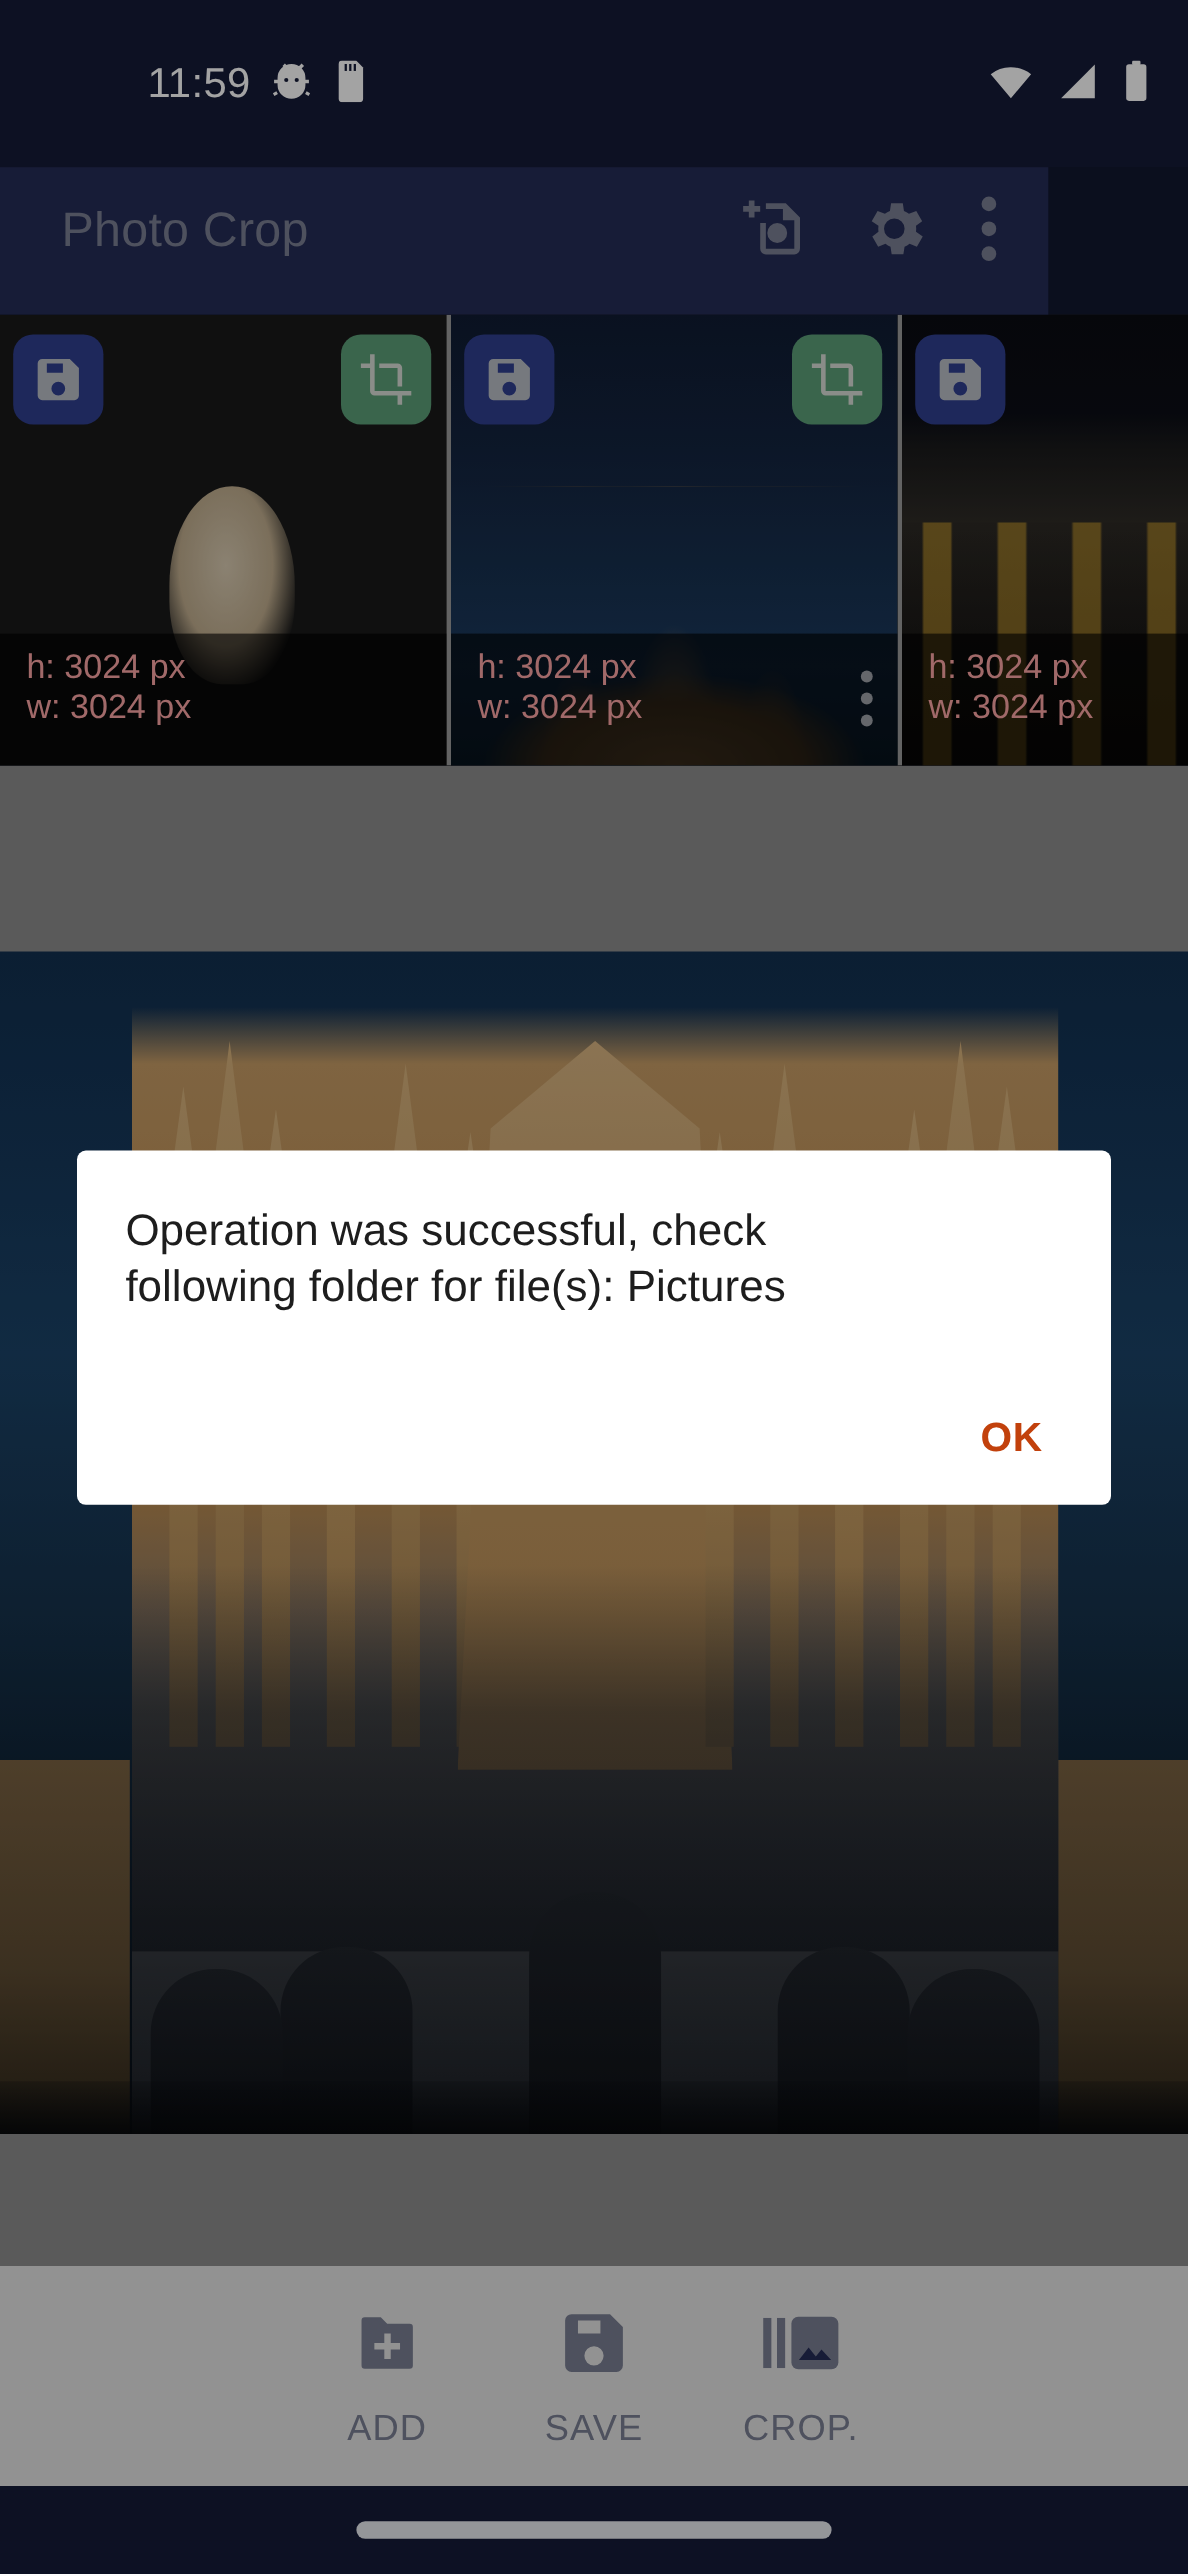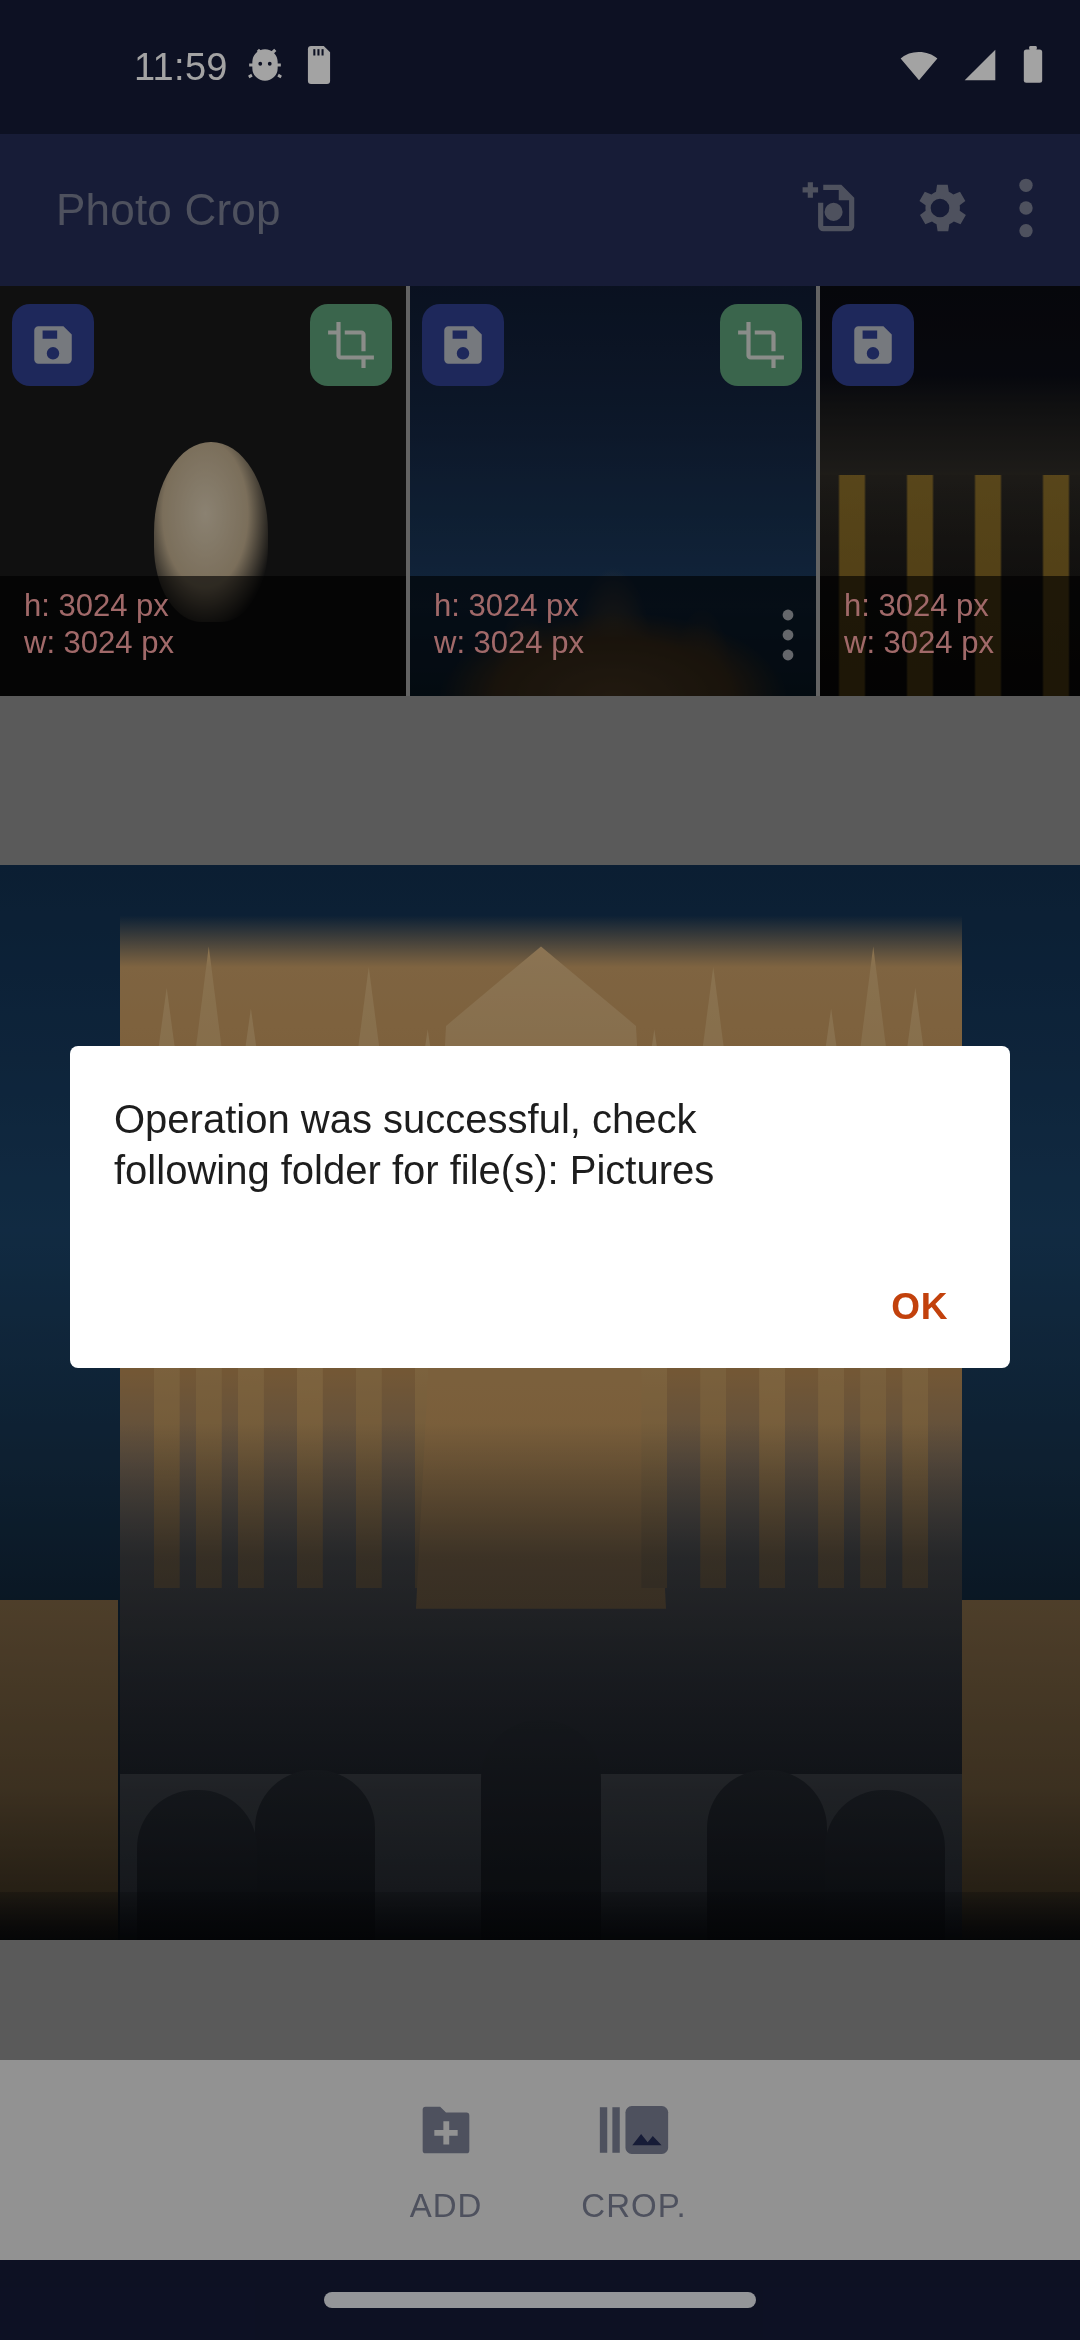--- a/index.html
+++ b/index.html
@@ -5,34 +5,34 @@
   * { margin:0; padding:0; box-sizing:border-box; }
   html,body { width:1080px; height:2340px; overflow:hidden; }
   body {
     font-family:"Liberation Sans", sans-serif;
     background:#12182F;
     position:relative;
   }
 
   
   #status-bar{
-    position:absolute; left:0; top:0; width:1080px; height:134px;
+    position:absolute; left:0; top:0; width:1080px; height:152px;
     background:#151B38;
     display:flex; align-items:center;
     padding:0 34px;
     z-index:30;
   }
   #status-left{ display:flex; align-items:center; gap:18px; margin-left:100px;}
   #clock{ color:#ffffff; font-size:38px; letter-spacing:.3px; }
   #status-right{ margin-left:auto; display:flex; align-items:center; gap:20px; }
   .sbicon{ display:block; }
 
   
   #app-bar{
-    position:absolute; left:0; top:134px; width:1080px; height:152px;
+    position:absolute; left:0; top:134px; width:953px; height:152px;
     background:#252C56;
     display:flex; align-items:center;
     padding:0 28px;
     z-index:20;
   }
   #app-title{
     color:#7A7F93; font-size:44px; margin-left:28px; letter-spacing:.2px;
   }
   #app-actions{ margin-left:auto; display:flex; align-items:center; gap:46px; padding-right:18px;}
   .appicon{ display:block; }
@@ -348,20 +348,28 @@
 
   <div class="nav-item">
     <span>
       <svg width="70" height="70" viewBox="0 0 24 24" aria-hidden="true">
         <path fill="#7A7F93" d="M5 4h5l2 2h7a1 1 0 0 1 1 1v12a1 1 0 0 1-1 1H5a1 1 0 0 1-1-1V5a1 1 0 0 1 1-1zm6.1 5v3H8v2h3.1v3h2v-3H16v-2h-2.9V9h-2z"></path>
       </svg>
     </span>
     <span class="nav-label">ADD</span>
   </div>
 
+  <div class="nav-item">
+    <span>
+      <svg width="70" height="70" viewBox="0 0 24 24" aria-hidden="true">
+        <path fill="#7A7F93" d="M17 3H5a2 2 0 0 0-2 2v14a2 2 0 0 0 2 2h14a2 2 0 0 0 2-2V7l-4-4zM7 5h7v4H7V5zm5 14a3 3 0 1 1 0-6 3 3 0 0 1 0 6z"></path>
+      </svg>
+    </span>
+    <span class="nav-label">SAVE</span>
+  </div>
 
   <div class="nav-item">
     <span>
       <svg width="74" height="70" viewBox="0 0 26 24" aria-hidden="true">
         <rect x="1" y="4" width="2.6" height="16" fill="#7A7F93"></rect>
         <rect x="5.4" y="4" width="2.6" height="16" fill="#7A7F93"></rect>
         <rect x="10" y="3.6" width="15" height="16.8" rx="2.2" fill="#7A7F93"></rect>
         <path d="M12.4 17.4l3.1-4 2.3 2.9 1.8-2.2 3.1 3.3z" fill="#252C56"></path>
       </svg>
     </span>

